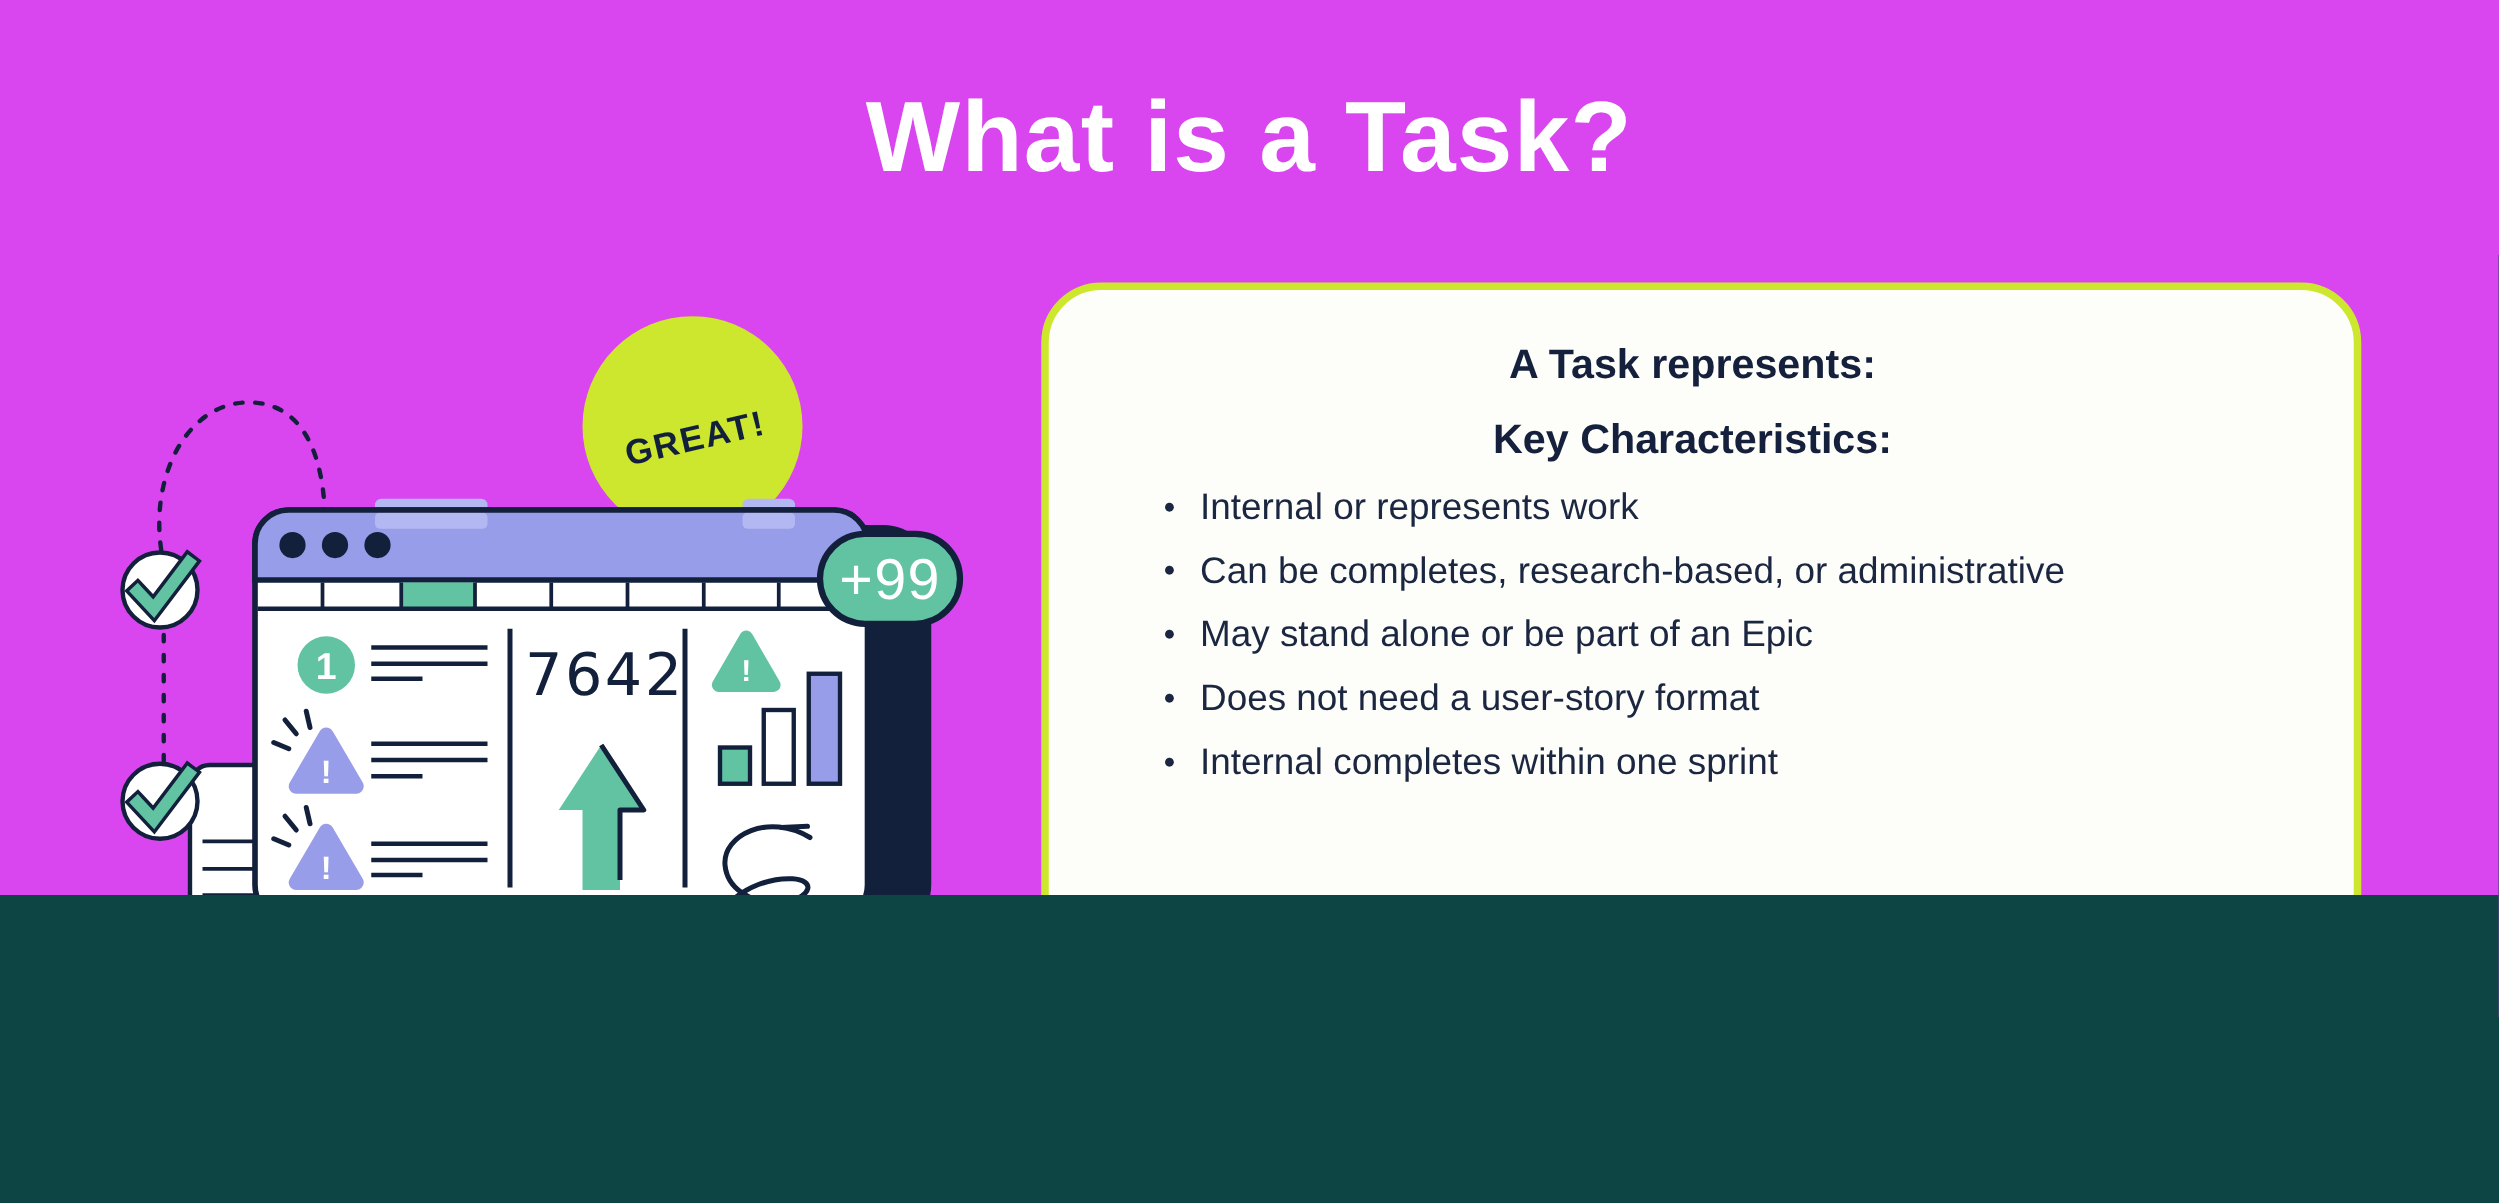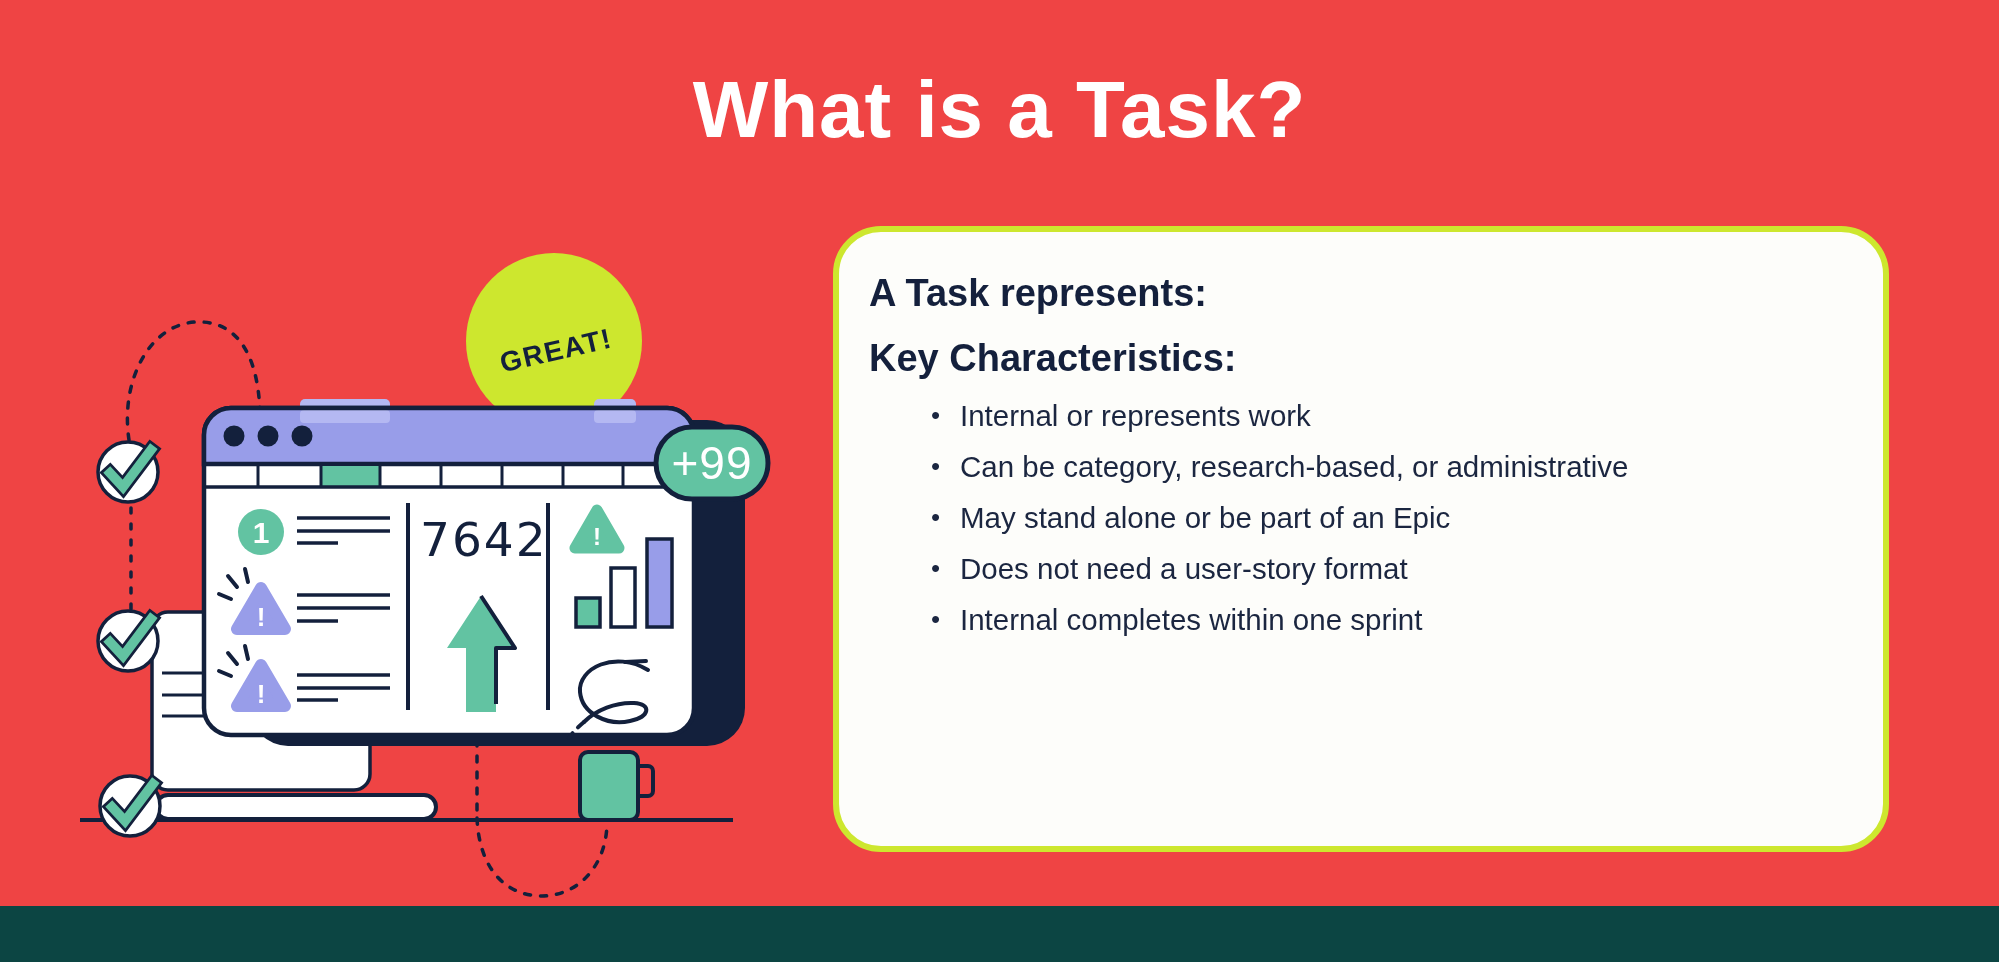--- a/index.html
+++ b/index.html
@@ -1,19 +1,19 @@
 <!DOCTYPE html>
 <html><head>
 <meta charset="utf-8">
 <style>
   html,body{margin:0;padding:0;background:#0c4543;}
   .canvas{
     position:relative;
-    width:1999px;height:906px;
-    background:#ef4444;
+    width:1999px;height:716px;
+    background:#d946ef;
     overflow:hidden;
     font-family:"Liberation Sans",sans-serif;
   }
   .slide-title{
     position:absolute;
     top:64px;left:0;width:1999px;
     text-align:center;
     color:#ffffff;
     font-size:80px;
     font-weight:800;
@@ -30,23 +30,24 @@
     width:1056px;height:626px;
     box-sizing:border-box;
     background:#fdfdfa;
     border:6px solid #cde72e;
     border-radius:48px;
     padding:40px 44px 0 30px;
     color:#1b2640;
   }
   .card-heading{
     margin:0 0 22px 0;
-    font-size:38px;
+    font-size:33px;
     font-weight:700;
     color:#14203c;
+    text-align:center;
   }
   .card-heading.second{margin:0 0 10px 0;}
   .card-body{
     margin:0 0 52px 0;
     font-size:30px;
     line-height:52px;
     max-width:965px;
     color:#1b2640;
   }
   .char-list{
@@ -204,20 +205,20 @@
       <path d="M 112 807 L 125 821 L 153 784" fill="none" stroke="#13203c" stroke-width="15" stroke-linecap="square"></path>
       <path d="M 112 807 L 125 821 L 153 784" fill="none" stroke="#62c3a2" stroke-width="9.5" stroke-linecap="square"></path>
     </g>
   </svg>
 
   <section class="info-card">
     <h2 class="card-heading">A Task represents:</h2>
     <h2 class="card-heading second">Key Characteristics:</h2>
     <ul class="char-list">
       <li>Internal or represents work</li>
-      <li>Can be category, research-based, or administrative</li>
+      <li>Can be completes, research-based, or administrative</li>
       <li>May stand alone or be part of an Epic</li>
       <li>Does not need a user-story format</li>
       <li>Internal completes within one sprint</li>
     </ul>
   </section>
 
 </div>
 
 </body></html>

